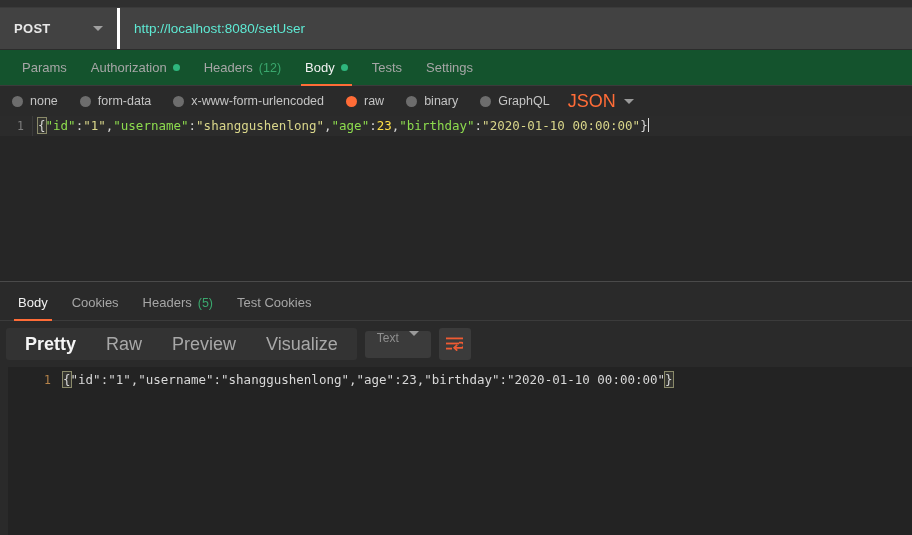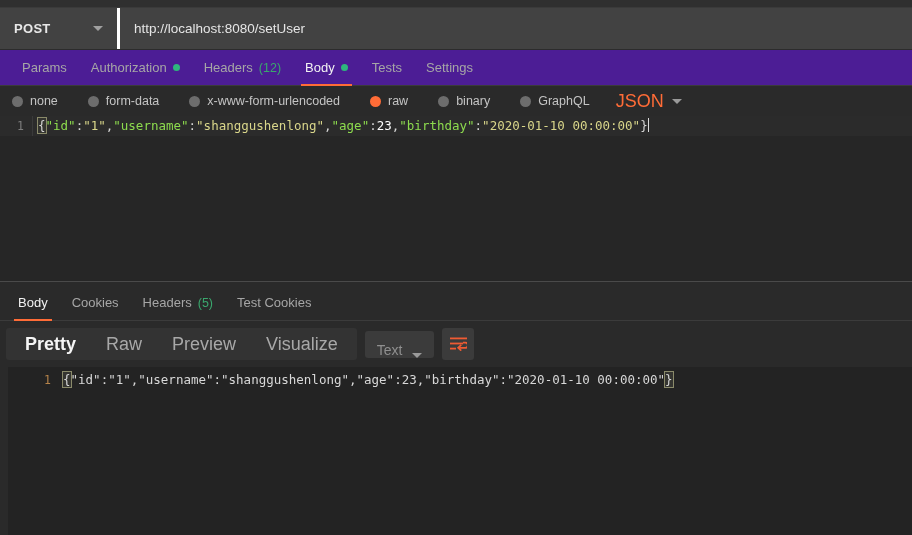--- a/index.html
+++ b/index.html
@@ -60,34 +60,34 @@
     border-right: 5px solid transparent;
     border-top: 5px solid #a0a0a0;
     flex: 0 0 auto;
   }
   .url-field {
     flex: 1;
     display: flex;
     align-items: center;
     padding: 0 14px;
     font-size: 13.5px;
-    color: #e5e5e5;
+    color: #5eead4;
     cursor: text;
     overflow: hidden;
     white-space: nowrap;
   }
 
   
   .req-tabs {
     height: 36px;
     flex: 0 0 auto;
     display: flex;
     align-items: flex-end;
     padding: 0 10px;
-    background: #4c1d95;
+    background: #14532d;
     border-bottom: 1px solid #3b3b3b;
   }
   .tab {
     position: relative;
     height: 35px;
     display: flex;
     align-items: center;
     gap: 6px;
     padding: 0 12px;
     font-size: 13px;
@@ -111,21 +111,21 @@
   }
   .count { color: #3aa76d; font-size: 12.5px; }
 
   
   .bodytype-row {
     height: 30px;
     flex: 0 0 auto;
     display: flex;
     align-items: center;
     padding: 0 12px;
-    gap: 8px;
+    gap: 0;
     background: #2a2a2a;
   }
   .radio-item {
     display: flex;
     align-items: center;
     gap: 7px;
     margin-right: 22px;
     font-size: 12.5px;
     color: #c4c4c4;
     cursor: pointer;
@@ -179,21 +179,21 @@
     padding-left: 5px;
     font-size: 12.5px;
     line-height: 20px;
     white-space: pre;
     color: #d4d4d4;
     position: relative;
   }
   .tok-punc   { color: #d6d6d6; }
   .tok-key    { color: #8ddb4e; }
   .tok-str    { color: #d9d68a; }
-  .tok-num    { color: #ffffff; margin-top: 25px; }
+  .tok-num    { color: #fde047; margin-top: 25px; }
   .brkt {
     outline: 1px solid #8a8a6a;
     background: #343430;
   }
   .caret-bar {
     display: inline-block;
     width: 1px;
     height: 14px;
     background: #dcdcdc;
     vertical-align: -2px;
@@ -252,26 +252,26 @@
     padding: 0 15px;
     font-size: 18px;
     color: #a8a8a8;
     cursor: pointer;
     white-space: nowrap;
   }
   .seg.active { color: #f5f5f5; font-weight: bold; }
   .text-select {
     height: 27px;
     display: flex;
-    align-items: flex-end;
+    align-items: flex-start;
     gap: 10px;
     padding: 0 12px;
     background: #3b3b3b;
     border-radius: 3px;
-    font-size: 14px;
+    font-size: 12px;
     color: #8f8f8f;
     cursor: pointer;
   }
   .text-select .caret { border-top-color: #9a9a9a; }
   .wrap-btn {
     width: 32px; height: 32px;
     background: #3b3b3b;
     border-radius: 3px;
     display: flex;
     align-items: center;

